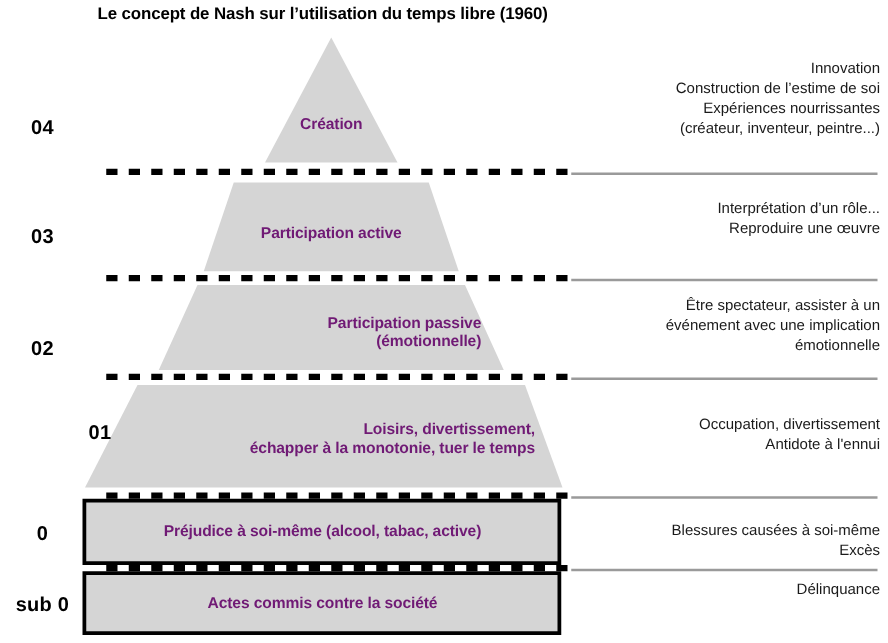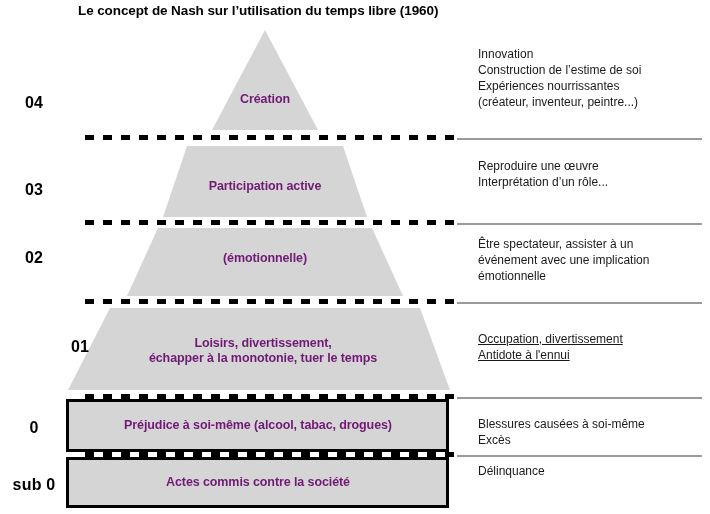--- a/index.html
+++ b/index.html
@@ -65,21 +65,21 @@
 
   
   .desc {
     position: absolute;
     left: 478px;
     width: 226px;
     font-size: 12px;
     line-height: 16px;
     color: #1a1a1a;
   }
-  .desc-line { display: block; white-space: nowrap; }
+  .desc-line { display: block; white-space: nowrap; text-align: right; }
 
   .hrule {
     position: absolute;
     left: 457px;
     width: 245px;
     height: 2px;
     background: #9a9a9a;
   }
 </style>
 </head>
@@ -112,68 +112,69 @@
 
   <div class="tier-label" style="left:185px; top:92px; width:160px;">
     <span>Création</span>
   </div>
 
   <div class="tier-label" style="left:165px; top:179px; width:200px;">
     <span>Participation active</span>
   </div>
 
   <div class="tier-label" style="left:145px; top:251px; width:240px;">
+    <span class="desc-line">Participation passive</span>
     <span class="desc-line">(émotionnelle)</span>
   </div>
 
   <div class="tier-label" style="left:98px; top:336px; width:330px;">
     <span class="desc-line">Loisirs, divertissement,</span>
     <span class="desc-line">échapper à la monotonie, tuer le temps</span>
   </div>
 
   <div class="tier-label" style="left:68px; top:418px; width:380px;">
-    <span>Préjudice à soi-même (alcool, tabac, drogues)</span>
+    <span>Préjudice à soi-même (alcool, tabac, active)</span>
   </div>
 
   <div class="tier-label" style="left:68px; top:475px; width:380px;">
     <span>Actes commis contre la société</span>
   </div>
 
   <div class="level-num" style="top:94px;">04</div>
   <div class="level-num" style="top:181px;">03</div>
-  <div class="level-num" style="top:249px;">02</div>
+  <div class="level-num" style="top:271px;">02</div>
   <div class="level-num" style="top:338px;margin-left:46px;">01</div>
   <div class="level-num" style="top:419px;">0</div>
   <div class="level-num" style="top:476px;">sub 0</div>
 
   <div class="hrule" style="top:138px;"></div>
   <div class="hrule" style="top:223px;"></div>
   <div class="hrule" style="top:302px;"></div>
   <div class="hrule" style="top:397px;"></div>
   <div class="hrule" style="top:455px;"></div>
 
   <div class="desc" style="top:46px;">
     <span class="desc-line">Innovation</span>
     <span class="desc-line">Construction de l’estime de soi</span>
     <span class="desc-line">Expériences nourrissantes</span>
     <span class="desc-line">(créateur, inventeur, peintre...)</span>
   </div>
 
   <div class="desc" style="top:158px;">
+    <span class="desc-line">Interprétation d’un rôle...</span>
     <span class="desc-line">Reproduire une œuvre</span>
-    <span class="desc-line">Interprétation d’un rôle...</span>
   </div>
 
   <div class="desc" style="top:236px;">
     <span class="desc-line">Être spectateur, assister à un</span>
     <span class="desc-line">événement avec une implication</span>
     <span class="desc-line">émotionnelle</span>
   </div>
 
-  <div class="desc" style="top:331px;text-decoration:underline;">
+  <div class="desc" style="top:331px;">
     <span class="desc-line">Occupation, divertissement</span>
     <span class="desc-line">Antidote à l'ennui</span>
   </div>
 
   <div class="desc" style="top:416px;">
     <span class="desc-line">Blessures causées à soi-même</span>
     <span class="desc-line">Excès</span>
   </div>
 
   <div class="desc" style="top:463px;">

